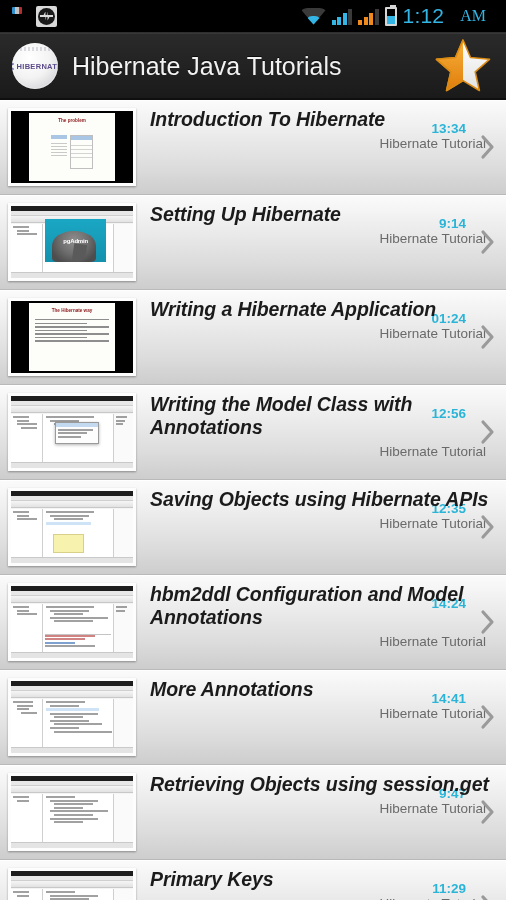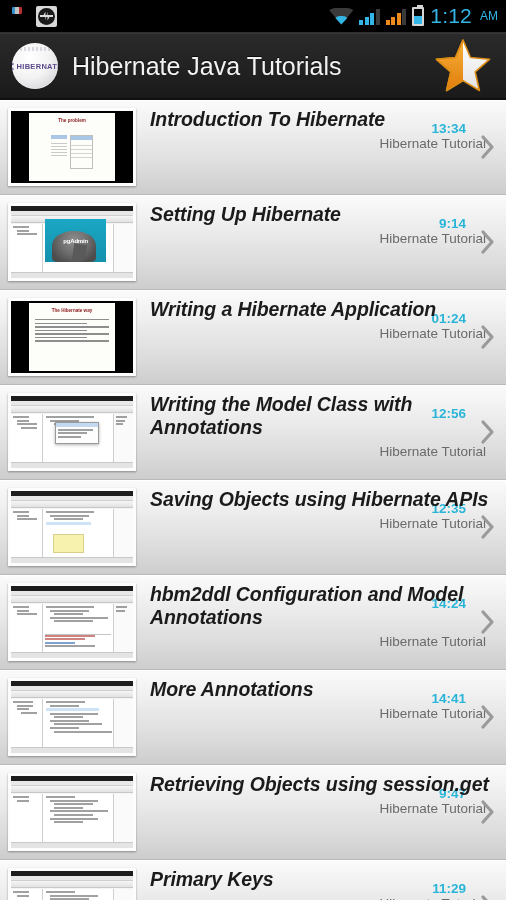--- a/index.html
+++ b/index.html
@@ -7,21 +7,21 @@
     width: 506px; height: 900px;
     background: #000;
     font-family: "Liberation Sans", sans-serif;
     overflow: hidden;
   }
   #app { position: relative; width: 506px; height: 900px; overflow: hidden; background: #cfcfcf; }
 
   
   .statusbar {
     height: 32px; background: #000; display: flex; align-items: center;
-    padding: 0 8px 0 6px; position: relative;
+    padding: 0 20px 0 6px; position: relative;
   }
   .sb-left { display: flex; align-items: center; gap: 8px; }
   .sb-right { margin-left: auto; display: flex; align-items: center; gap: 6px; }
   .notif-icon { width: 22px; height: 20px; position: relative; }
   .notif-pixel {
     width: 22px; height: 18px; border-radius: 3px;
     background:
       radial-gradient(ellipse at 50% 38%, #f2c230 0%, #d79a12 42%, #8a6108 72%, rgba(0,0,0,0) 74%);
     position: relative;
   }
@@ -62,21 +62,21 @@
   .bars i:nth-child(1) { height: 5px; }
   .bars i:nth-child(2) { height: 8px; }
   .bars i:nth-child(3) { height: 12px; }
   .bars i:nth-child(4) { height: 16px; }
   .bars.cyan i:nth-child(-n+3) { background: #33b5e5; }
   .bars.orange i:nth-child(-n+3) { background: #f08a1e; }
   .batt { width: 12px; height: 19px; border: 2px solid #d6d6d6; border-radius: 1px; position: relative; background: #000; }
   .batt::before { content:""; position:absolute; top:-4px; left:3px; width:6px; height:2px; background:#d6d6d6; }
   .batt .lvl { position: absolute; left: 0; right: 0; bottom: 0; height: 48%; background: #33b5e5; }
   .sb-time { color: #33b5e5; font-size: 21px; letter-spacing: .2px; font-weight: 400; }
-  .sb-ampm { color: #33b5e5; font-size: 12px; margin-left: 2px; }
+  .sb-ampm { color: #33b5e5; font-size: 16px; margin-left: 10px; font-family: Liberation Serif, serif; }
   .sb-divider { height: 2px; background: linear-gradient(#2a2a2a,#3d3d3d); }
 
   
   .actionbar {
     height: 66px; display: flex; align-items: center; padding: 0 10px 0 12px;
     background: linear-gradient(#2a2a2a 0%, #232323 45%, #1a1a1a 100%);
     border-bottom: 2px solid #0f0f0f;
     position: relative;
   }
   .app-logo {

